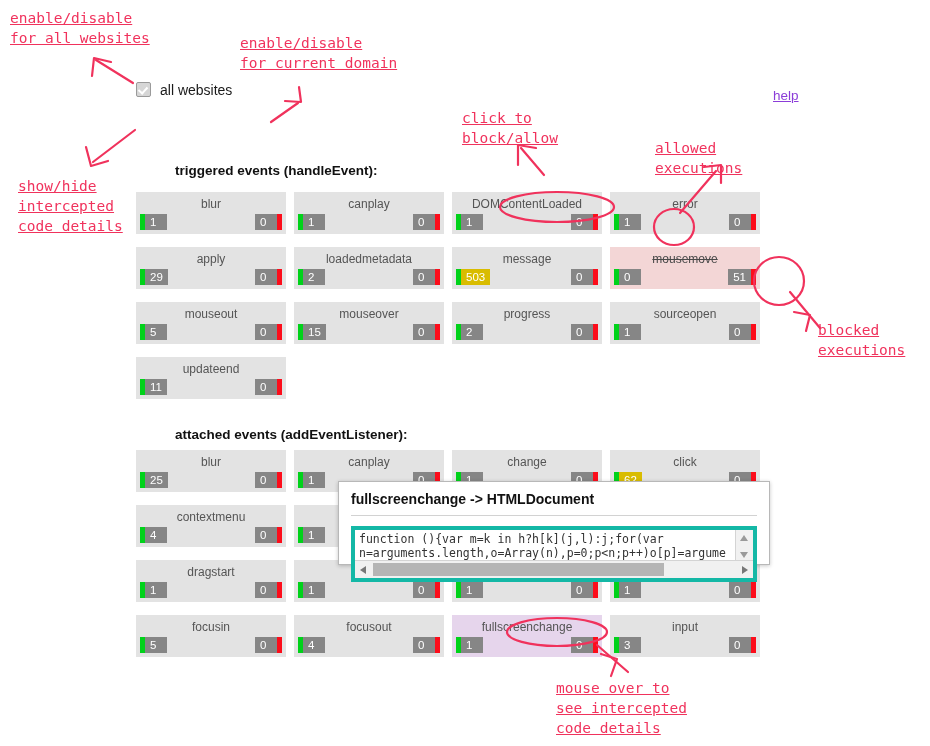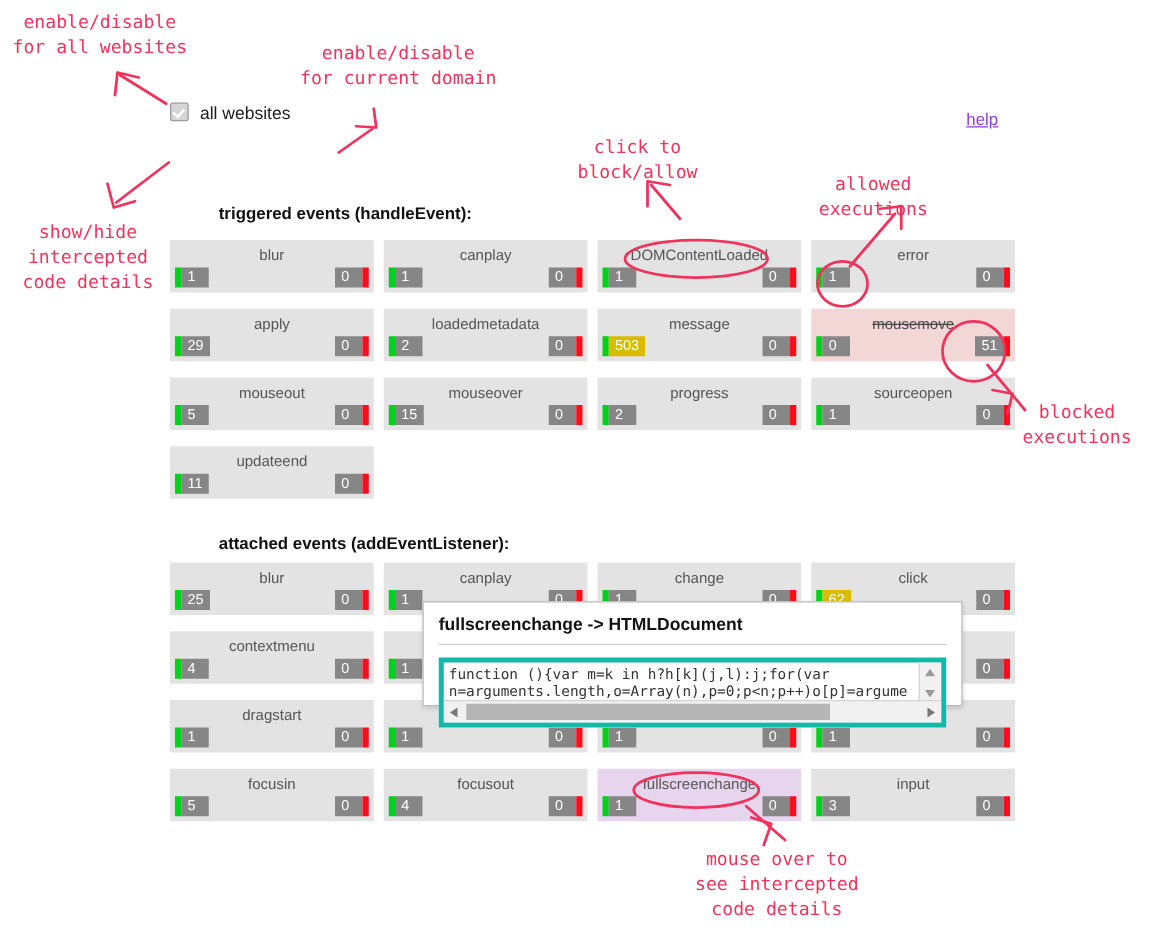--- a/index.html
+++ b/index.html
@@ -25,21 +25,21 @@
     pointer-events: none;
     z-index: 50;
   }
   .anno-text {
     position: absolute;
     font-family: "DejaVu Sans Mono", monospace;
     font-size: 14.5px;
     line-height: 20px;
     color: #f0325c;
     white-space: pre;
-    text-align: center;
+    text-decoration: underline;
   }
 
   
   .popup {
     position: absolute;
     left: 0; top: 0;
     width: 930px;
     height: 746px;
   }
 
@@ -110,21 +110,21 @@
     position: absolute;
     left: 136px;
     display: flex;
     flex-wrap: wrap;
     width: 690px;
   }
   #grid-triggered { top: 192px; }
   #grid-attached  { top: 450px; }
 
   .cell {
-    width: 163px;
+    width: 150px;
     height: 42px;
     margin-right: 8px;
     margin-bottom: 13px;
     background: #e3e3e3;
     position: relative;
     box-sizing: border-box;
     cursor: pointer;
   }
   .cell.blocked { background: #f3d6d6; }
   .cell.hovered { background: #e6d5ec; }

